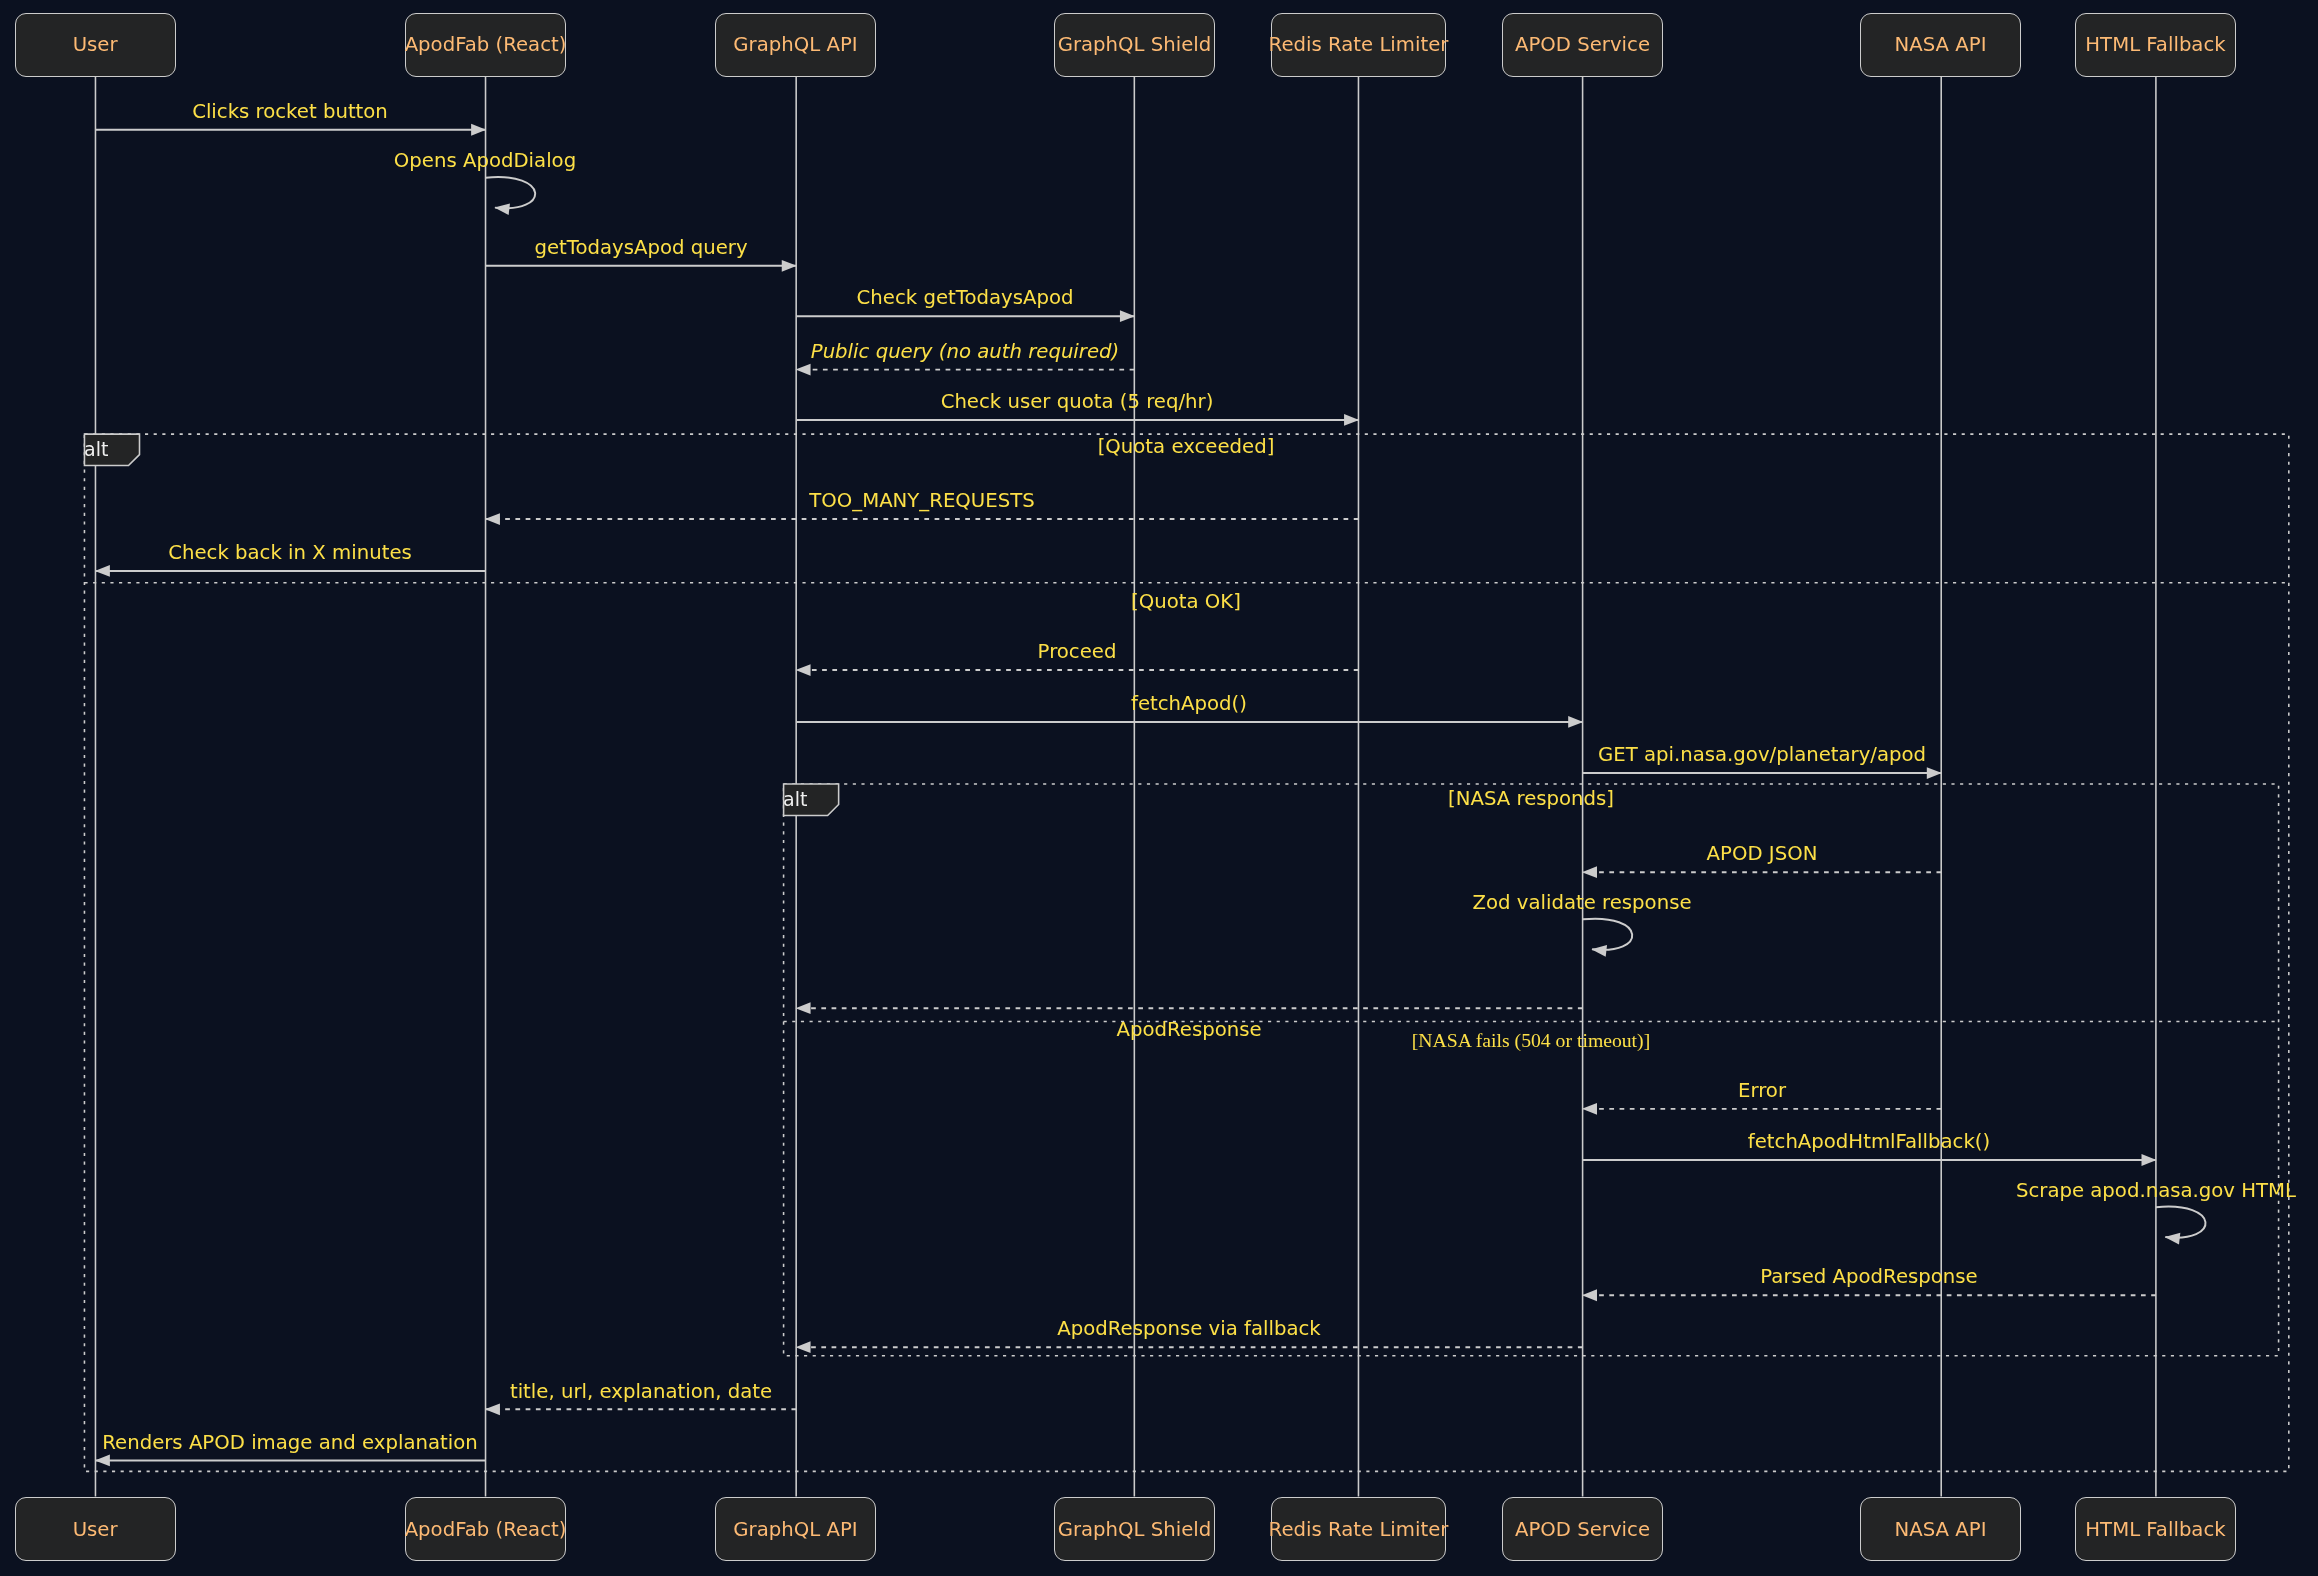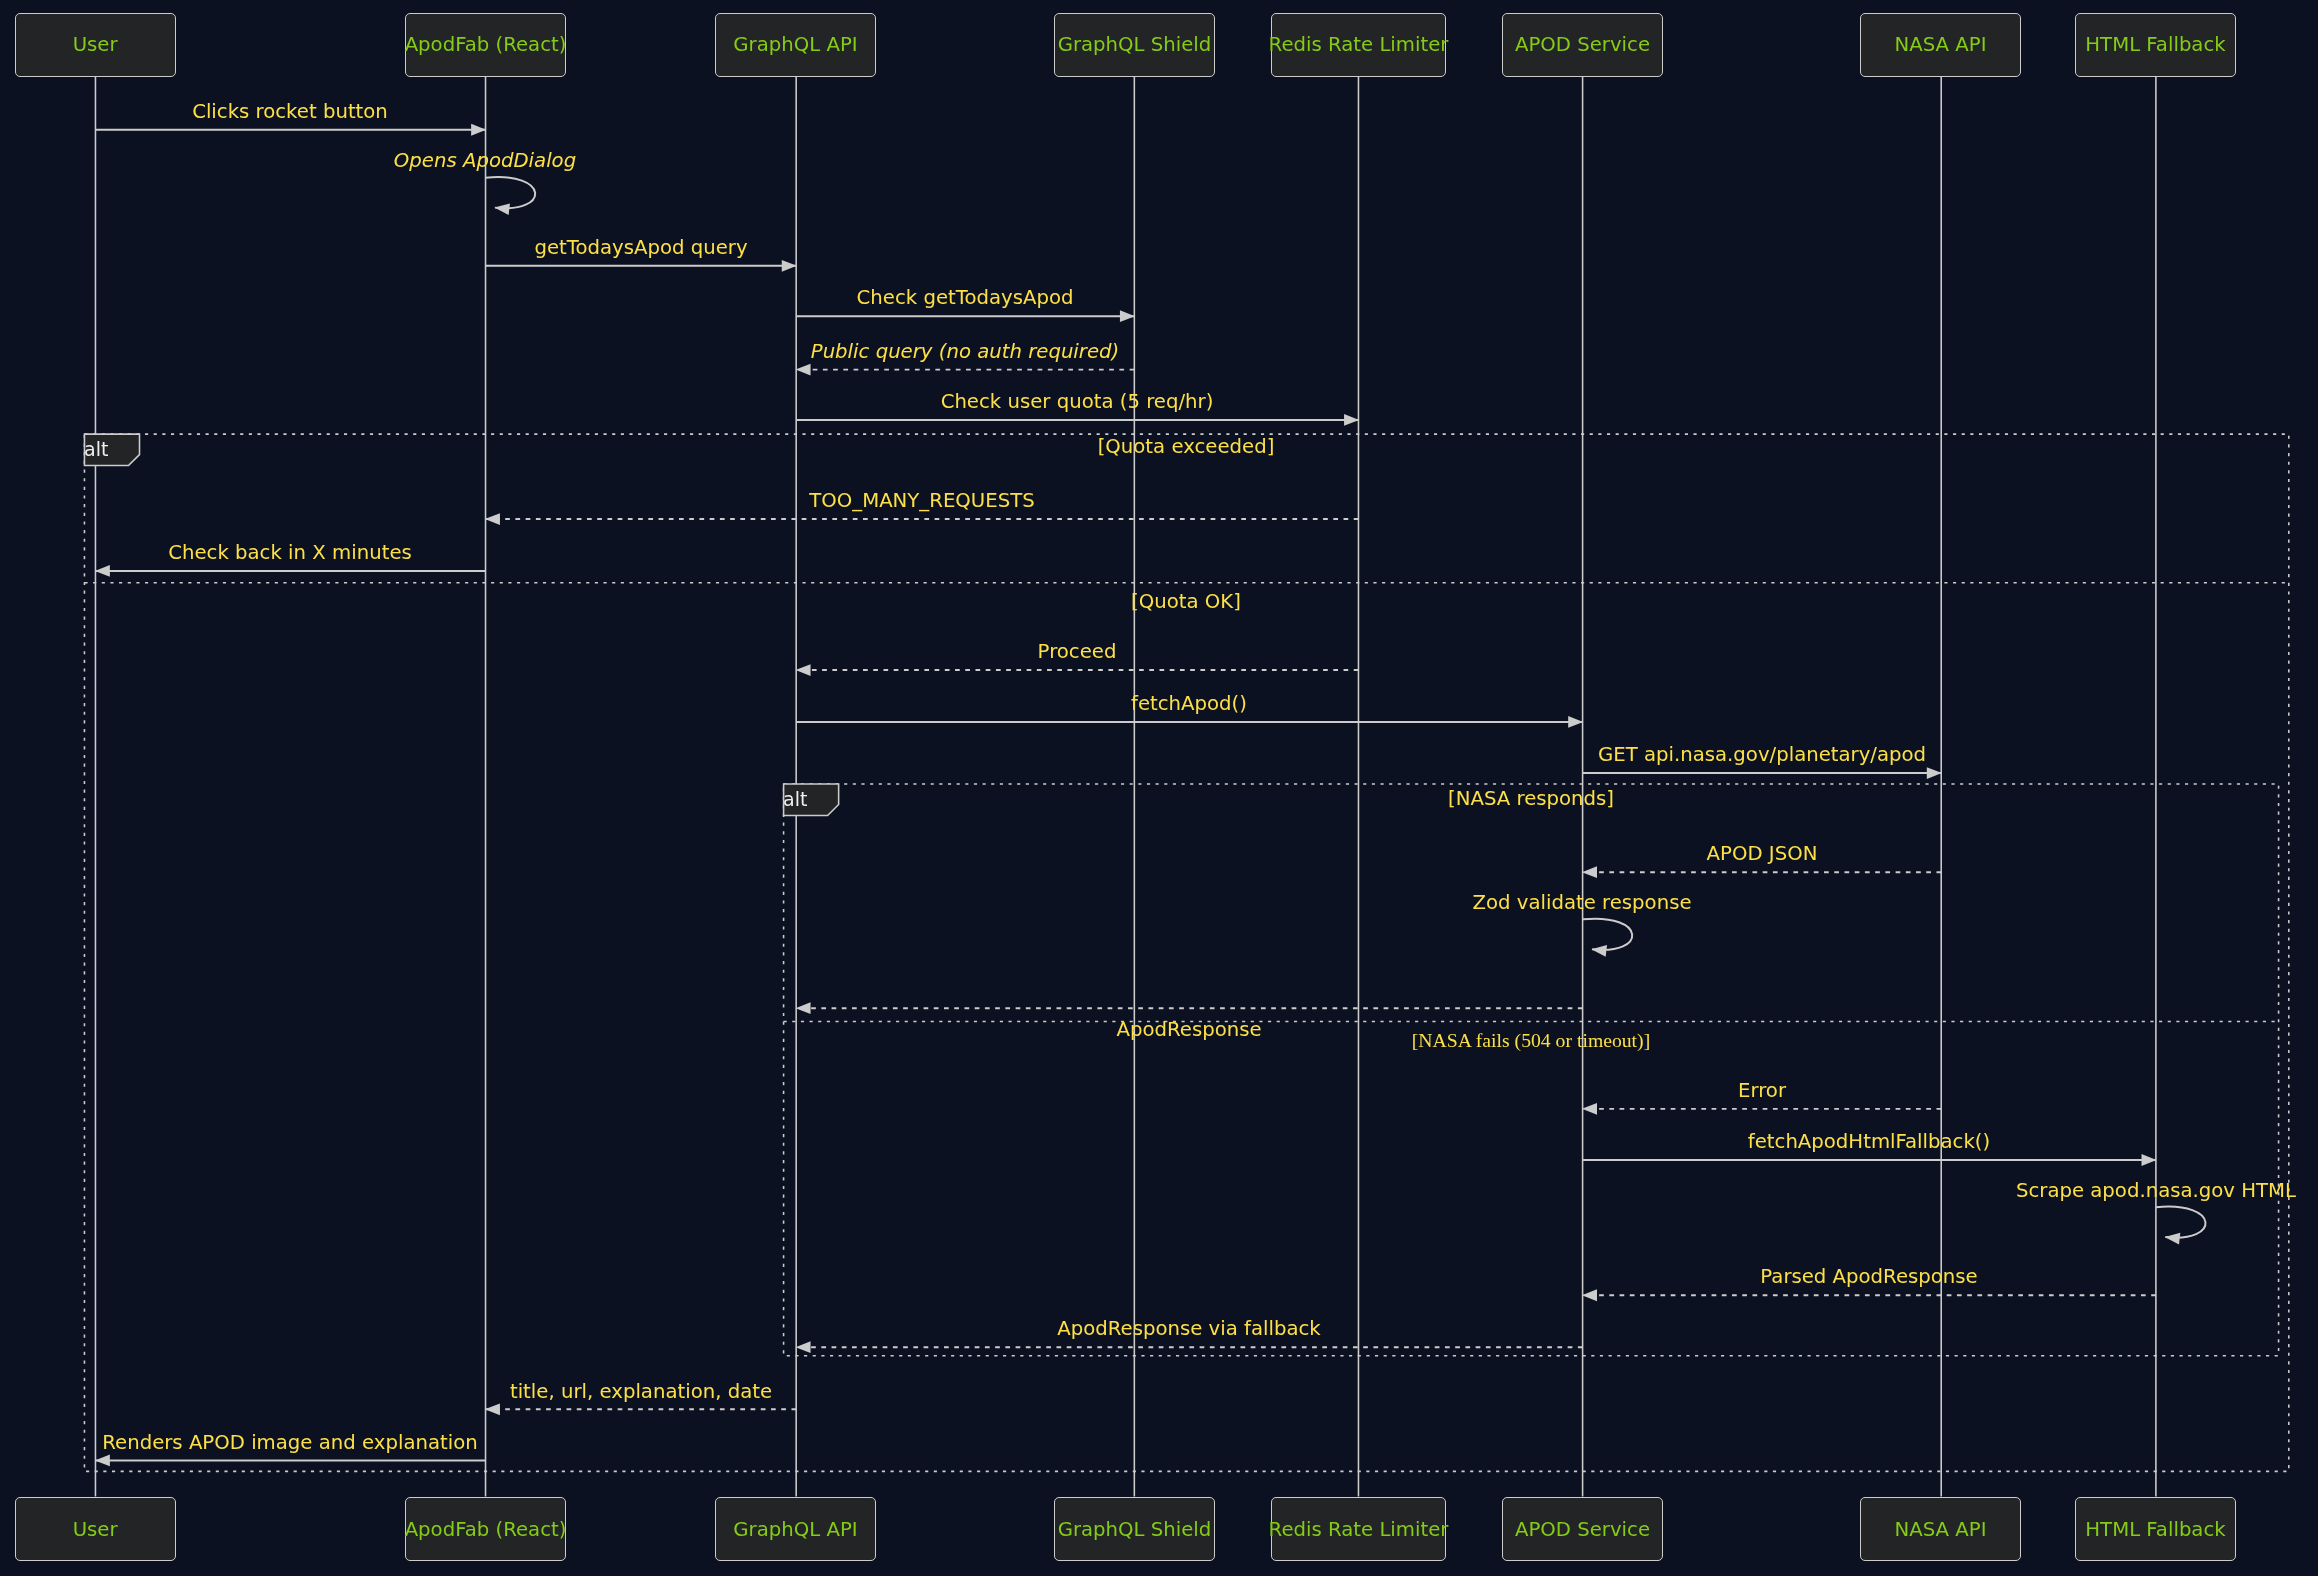--- a/index.html
+++ b/index.html
@@ -3,23 +3,23 @@
 <meta charset="utf-8">
 <style>
   html,body{margin:0;padding:0;background:#0b1120;}
   #canvas{
     position:relative;width:2319px;height:1576px;background:#0b1120;
     font-family:"DejaVu Sans","Liberation Sans",sans-serif;overflow:hidden;
   }
   #diagram-svg,#label-layer{position:absolute;left:0;top:0;}
   #label-layer{width:2319px;height:1576px;pointer-events:none;}
   .actor-box{
-    position:absolute;box-sizing:border-box;border:1.6px solid #cccccc;border-radius:5px;
+    position:absolute;box-sizing:border-box;border:1.6px solid #cccccc;border-radius:11px;
     background:#232425;display:flex;align-items:center;justify-content:center;
-    font-size:19.7px;color:#84cc16;white-space:nowrap;
+    font-size:19.7px;color:#fdba74;white-space:nowrap;
   }
   .msg-label{
     position:absolute;transform:translateX(-50%);white-space:nowrap;
     font-size:19.7px;line-height:23.6px;color:#fde047;text-align:center;
   }
   .alt-label{
     position:absolute;font-size:19px;line-height:31px;color:#f0f0f0;text-align:left;white-space:nowrap;
   }
 </style>
 </head>
@@ -69,21 +69,21 @@
       <line x1="617" y1="1857" x2="121" y2="1857" stroke="#cccccc" stroke-width="2.5" marker-end="url(#arrowhead)"></line>
     </svg>
   <div id="label-layer">
       <div class="alt-label" style="left: 84px; top: 434px; width: 49px;">alt</div>
       <div class="msg-label" style="left: 1186px; top: 435px;">[Quota exceeded]</div>
       <div class="msg-label" style="left: 1186px; top: 590px;">[Quota OK]</div>
       <div class="alt-label" style="left: 783px; top: 784px; width: 49px;">alt</div>
       <div class="msg-label" style="left: 1531px; top: 787px;">[NASA responds]</div>
       <div class="msg-label" style="left: 1531px; top: 1029px; font-family: Liberation Serif, serif;">[NASA fails (504 or timeout)]</div>
       <div class="msg-label" style="left: 290px; top: 100px;">Clicks rocket button</div>
-      <div class="msg-label" style="left: 485px; top: 149px; font-style: italic;">Opens ApodDialog</div>
+      <div class="msg-label" style="left: 485px; top: 149px;">Opens ApodDialog</div>
       <div class="msg-label" style="left: 641px; top: 236px;">getTodaysApod query</div>
       <div class="msg-label" style="left: 965px; top: 286px;">Check getTodaysApod</div>
       <div class="msg-label" style="left: 965px; top: 340px; font-style: italic;">Public query (no auth required)</div>
       <div class="msg-label" style="left: 1077px; top: 390px;">Check user quota (5 req/hr)</div>
       <div class="msg-label" style="left: 922px; top: 489px;">TOO_MANY_REQUESTS</div>
       <div class="msg-label" style="left: 290px; top: 541px;">Check back in X minutes</div>
       <div class="msg-label" style="left: 1077px; top: 640px;">Proceed</div>
       <div class="msg-label" style="left: 1189px; top: 692px;">fetchApod()</div>
       <div class="msg-label" style="left: 1762px; top: 743px;">GET api.nasa.gov/planetary/apod</div>
       <div class="msg-label" style="left: 1762px; top: 842px;">APOD JSON</div>

